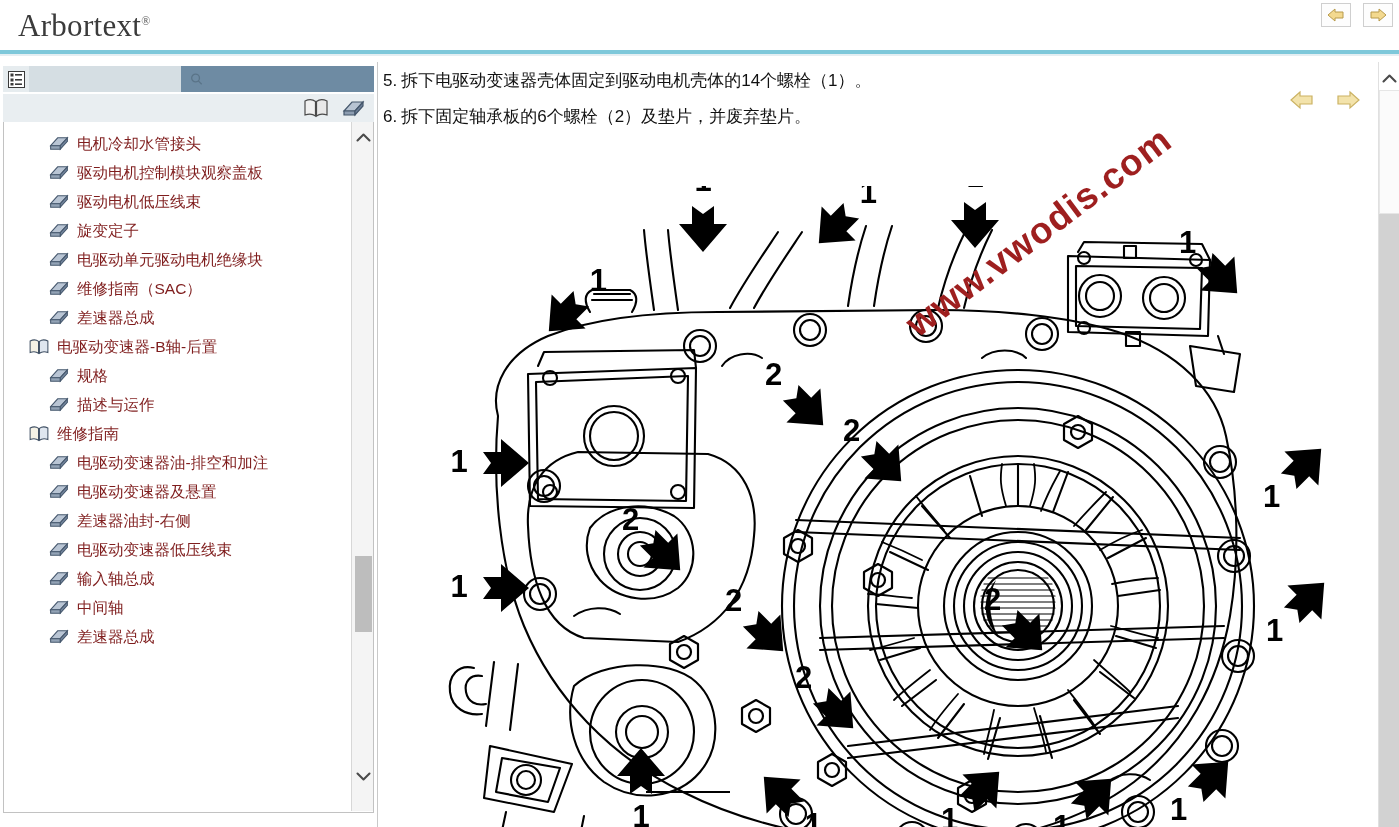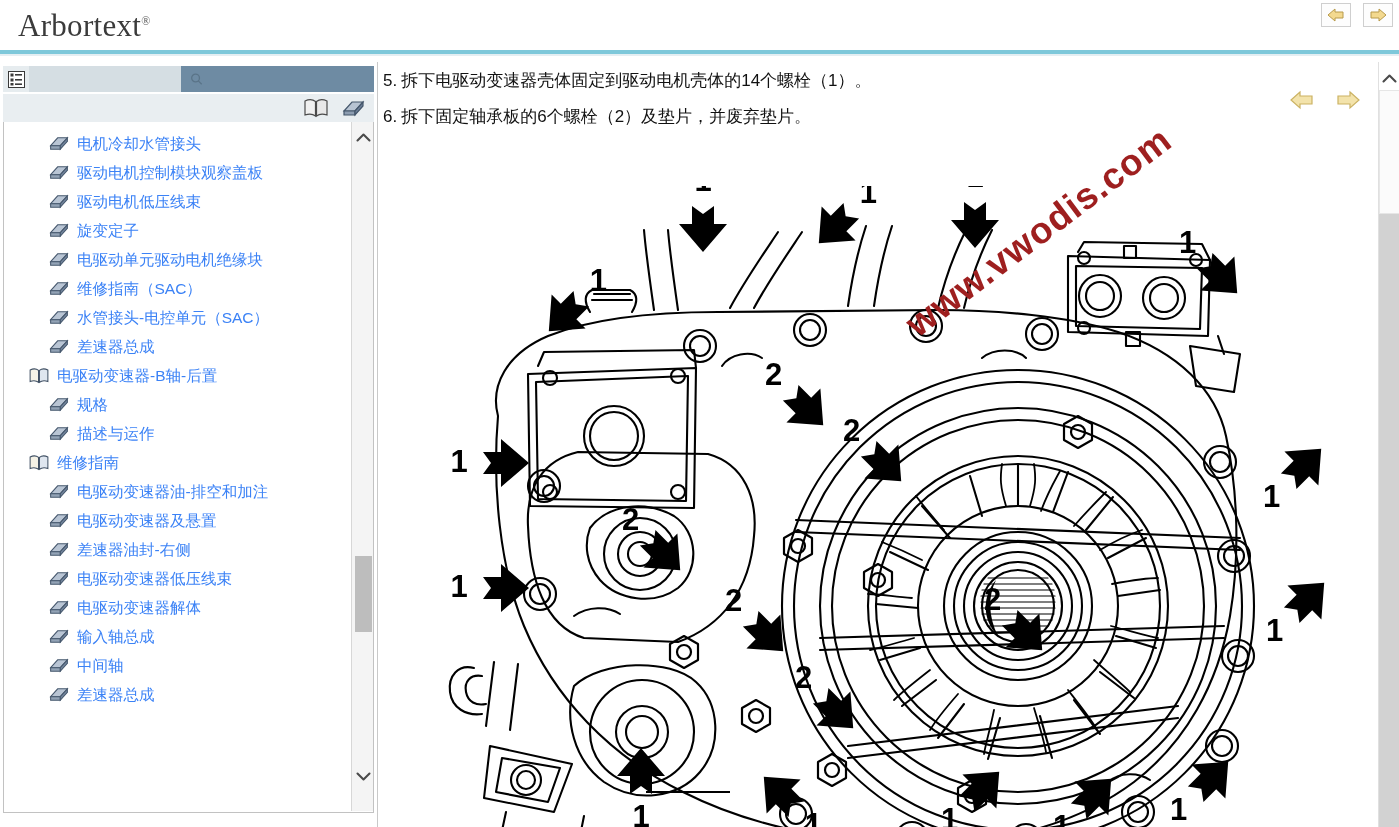--- a/index.html
+++ b/index.html
@@ -149,21 +149,21 @@
   .tree-list {
     position: absolute;
     left: 0; top: -22px;
     width: 348px;
   }
   .tree-item {
     display: flex;
     align-items: center;
     height: 29px;
     font-size: 15.5px;
-    color: #3b82f6;
+    color: #7f1d1d;
     cursor: pointer;
     white-space: nowrap;
   }
   .tree-item .t-label { line-height: 29px; }
   .tree-item.lvl1 { padding-left: 44px; }
   .tree-item.lvl0 { padding-left: 24px; }
   .ic { flex: 0 0 auto; margin-right: 7px; display: block; }
 
   .tree-item.faded { opacity: 0.55; }
 
@@ -410,28 +410,20 @@
                 <path d="M14 13 L22 4 L22 8 L14 17 Z" fill="#74869e" stroke="#46586d" stroke-width="1.2"></path>
               </svg>
               <span class="t-label">维修指南（SAC）</span>
             </div>
             <div class="tree-item lvl1">
               <svg class="ic" width="22" height="19" viewBox="0 0 25 21">
                 <path d="M3 13 L11 4 L22 4 L14 13 Z" fill="#b9c5d4" stroke="#46586d" stroke-width="1.2"></path>
                 <path d="M3 13 L14 13 L14 17 L3 17 Z" fill="#93a3b6" stroke="#46586d" stroke-width="1.2"></path>
                 <path d="M14 13 L22 4 L22 8 L14 17 Z" fill="#74869e" stroke="#46586d" stroke-width="1.2"></path>
               </svg>
-              <span class="t-label">水管接头-电控单元（SAC）</span>
-            </div>
-            <div class="tree-item lvl1">
-              <svg class="ic" width="22" height="19" viewBox="0 0 25 21">
-                <path d="M3 13 L11 4 L22 4 L14 13 Z" fill="#b9c5d4" stroke="#46586d" stroke-width="1.2"></path>
-                <path d="M3 13 L14 13 L14 17 L3 17 Z" fill="#93a3b6" stroke="#46586d" stroke-width="1.2"></path>
-                <path d="M14 13 L22 4 L22 8 L14 17 Z" fill="#74869e" stroke="#46586d" stroke-width="1.2"></path>
-              </svg>
               <span class="t-label">差速器总成</span>
             </div>
             <div class="tree-item lvl0">
               <svg class="ic" width="22" height="19" viewBox="0 0 26 22">
                 <path d="M2.5 4.5 C6.5 2.5, 10 3, 12.5 5 L12.5 19 C10 17, 6.5 16.5, 2.5 18 Z" fill="#f5f2e6" stroke="#3f4f63" stroke-width="1.2"></path>
                 <path d="M23.5 4.5 C19.5 2.5, 16 3, 13.5 5 L13.5 19 C16 17, 19.5 16.5, 23.5 18 Z" fill="#dfe6ef" stroke="#3f4f63" stroke-width="1.2"></path>
                 <path d="M12.5 5 L12.5 19" stroke="#3f4f63" stroke-width="1.1"></path>
               </svg>
               <span class="t-label">电驱动变速器-B轴-后置</span>
             </div>
@@ -483,28 +475,20 @@
               </svg>
               <span class="t-label">差速器油封-右侧</span>
             </div>
             <div class="tree-item lvl1">
               <svg class="ic" width="22" height="19" viewBox="0 0 25 21">
                 <path d="M3 13 L11 4 L22 4 L14 13 Z" fill="#b9c5d4" stroke="#46586d" stroke-width="1.2"></path>
                 <path d="M3 13 L14 13 L14 17 L3 17 Z" fill="#93a3b6" stroke="#46586d" stroke-width="1.2"></path>
                 <path d="M14 13 L22 4 L22 8 L14 17 Z" fill="#74869e" stroke="#46586d" stroke-width="1.2"></path>
               </svg>
               <span class="t-label">电驱动变速器低压线束</span>
-            </div>
-            <div class="tree-item lvl1">
-              <svg class="ic" width="22" height="19" viewBox="0 0 25 21">
-                <path d="M3 13 L11 4 L22 4 L14 13 Z" fill="#b9c5d4" stroke="#46586d" stroke-width="1.2"></path>
-                <path d="M3 13 L14 13 L14 17 L3 17 Z" fill="#93a3b6" stroke="#46586d" stroke-width="1.2"></path>
-                <path d="M14 13 L22 4 L22 8 L14 17 Z" fill="#74869e" stroke="#46586d" stroke-width="1.2"></path>
-              </svg>
-              <span class="t-label">电驱动变速器解体</span>
             </div>
             <div class="tree-item lvl1">
               <svg class="ic" width="22" height="19" viewBox="0 0 25 21">
                 <path d="M3 13 L11 4 L22 4 L14 13 Z" fill="#b9c5d4" stroke="#46586d" stroke-width="1.2"></path>
                 <path d="M3 13 L14 13 L14 17 L3 17 Z" fill="#93a3b6" stroke="#46586d" stroke-width="1.2"></path>
                 <path d="M14 13 L22 4 L22 8 L14 17 Z" fill="#74869e" stroke="#46586d" stroke-width="1.2"></path>
               </svg>
               <span class="t-label">输入轴总成</span>
             </div>
             <div class="tree-item lvl1">

